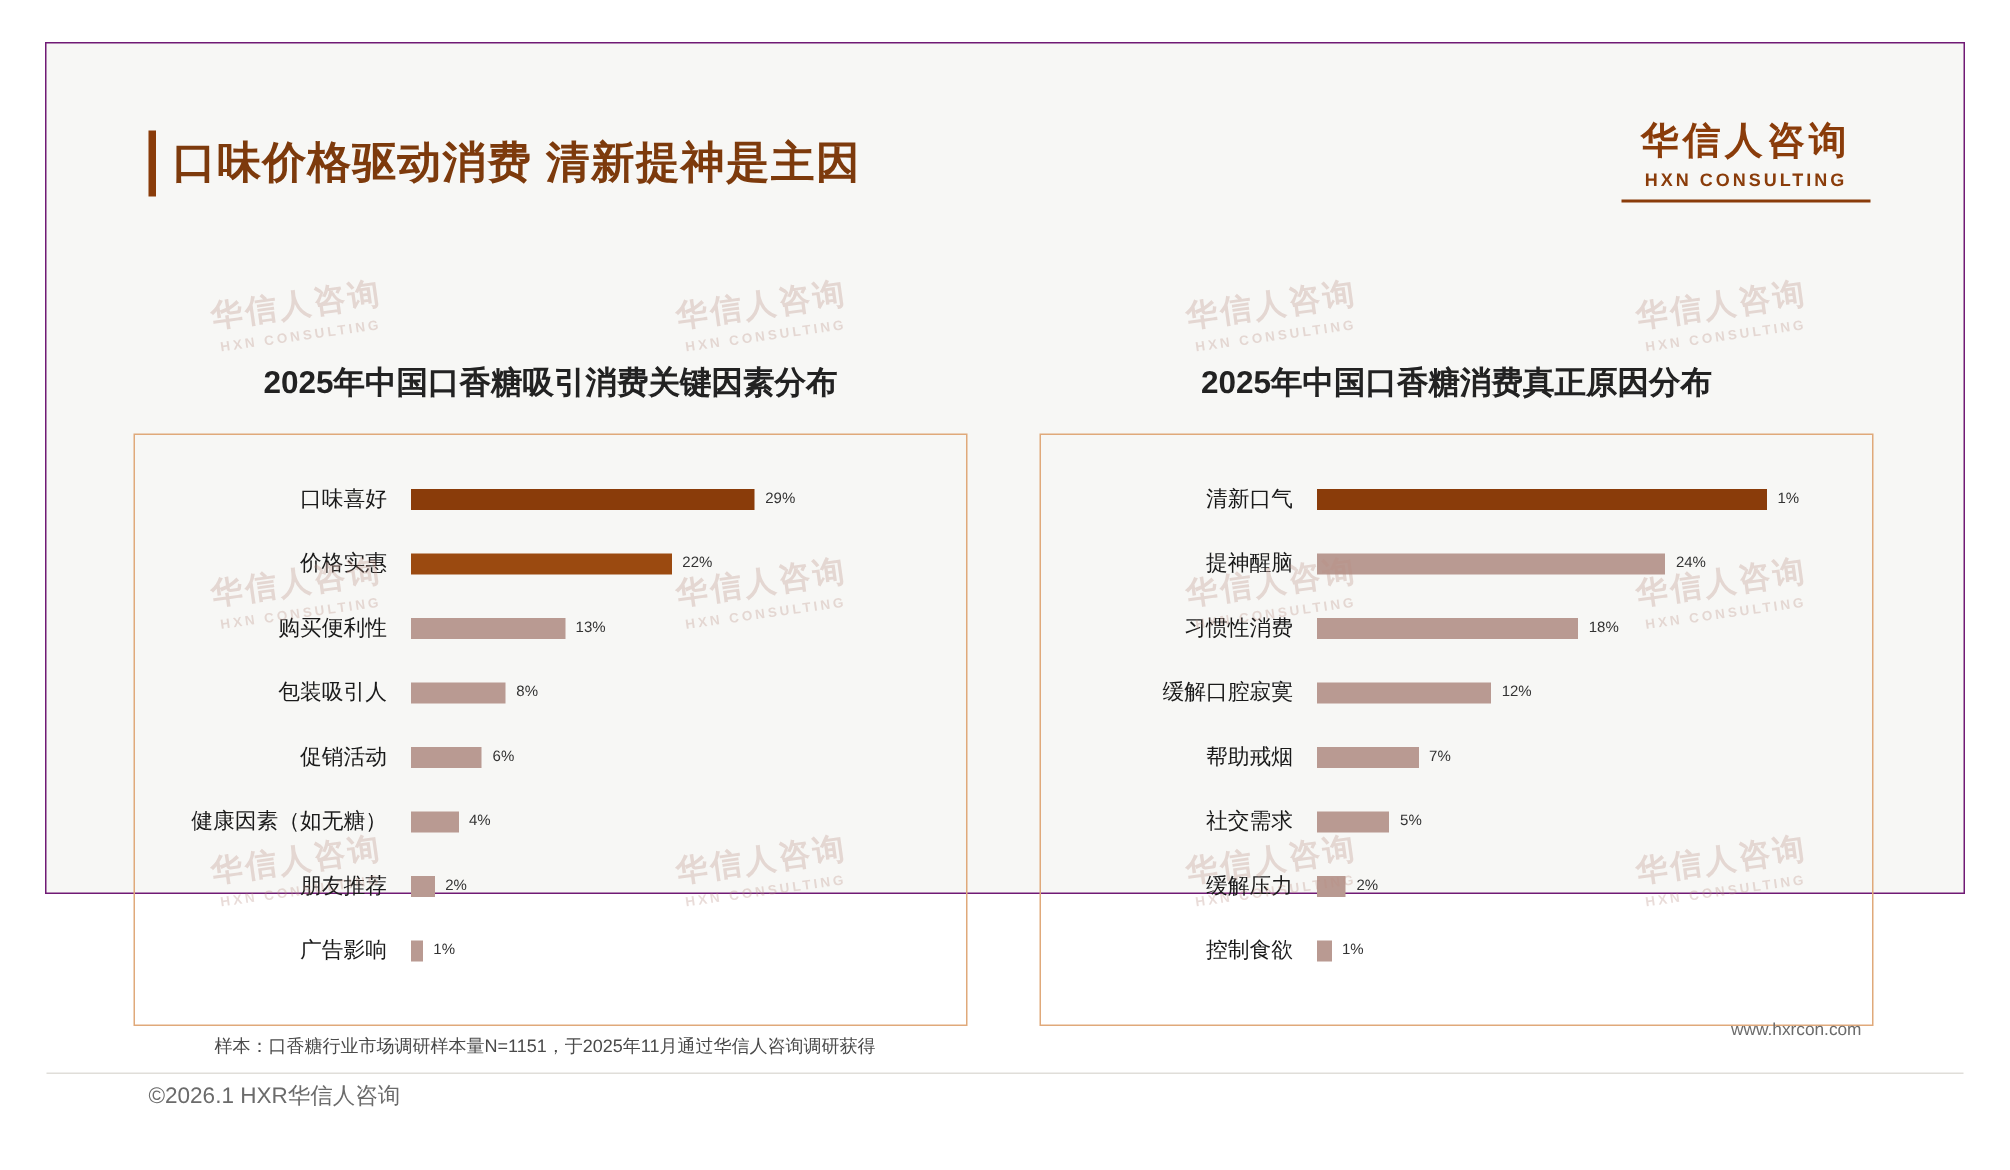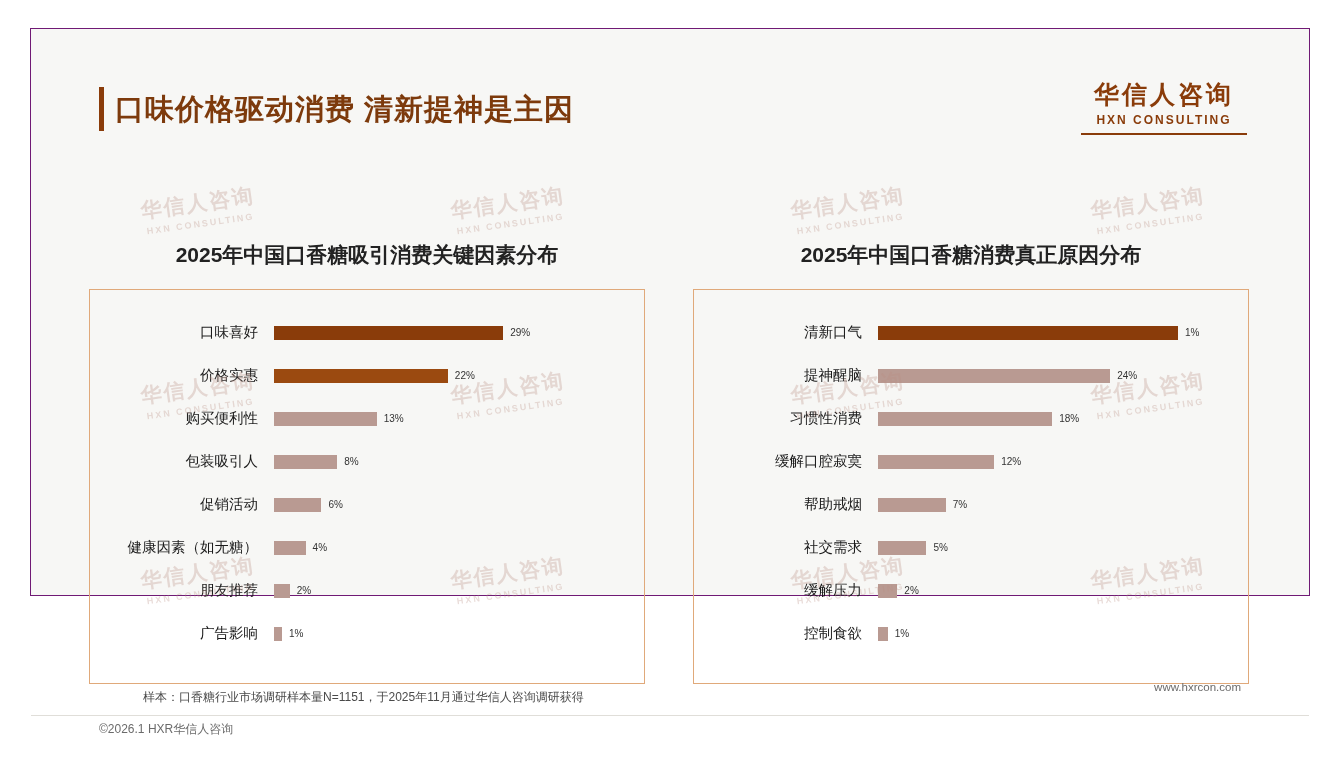--- a/index.html
+++ b/index.html
@@ -184,21 +184,21 @@
     left: 0;
     top: 686px;
     width: 100%;
     height: 1px;
     background: #e0ded9;
   }
   .copyright {
     position: absolute;
     left: 68px;
     top: 692px;
-    font-size: 12px;
+    font-size: 15px;
     color: #6b6b6b;
     white-space: nowrap;
   }
   .website {
     position: absolute;
     right: 68px;
     top: 652px;
     font-size: 11.5px;
     color: #6b6b6b;
     white-space: nowrap;

